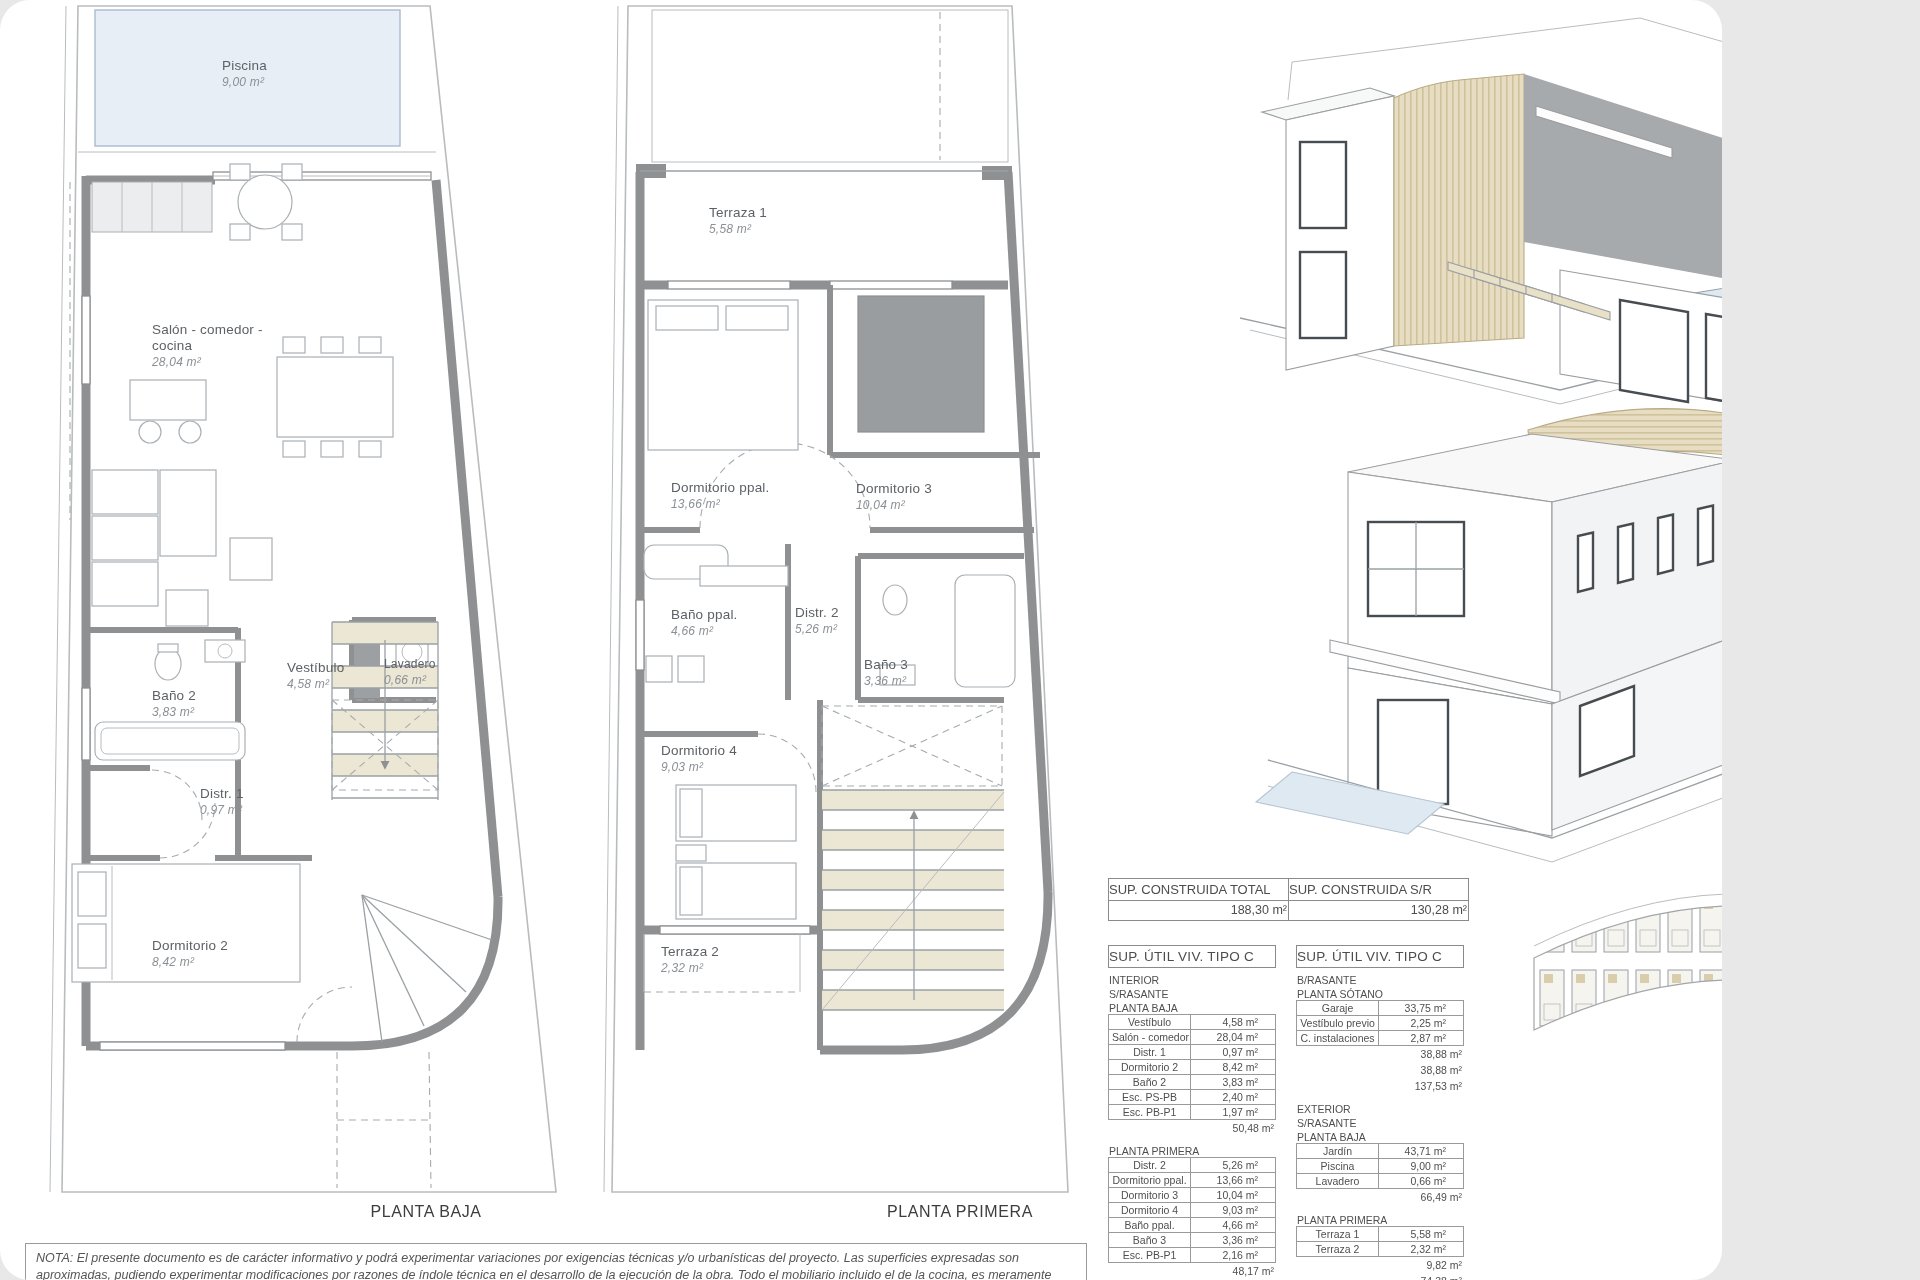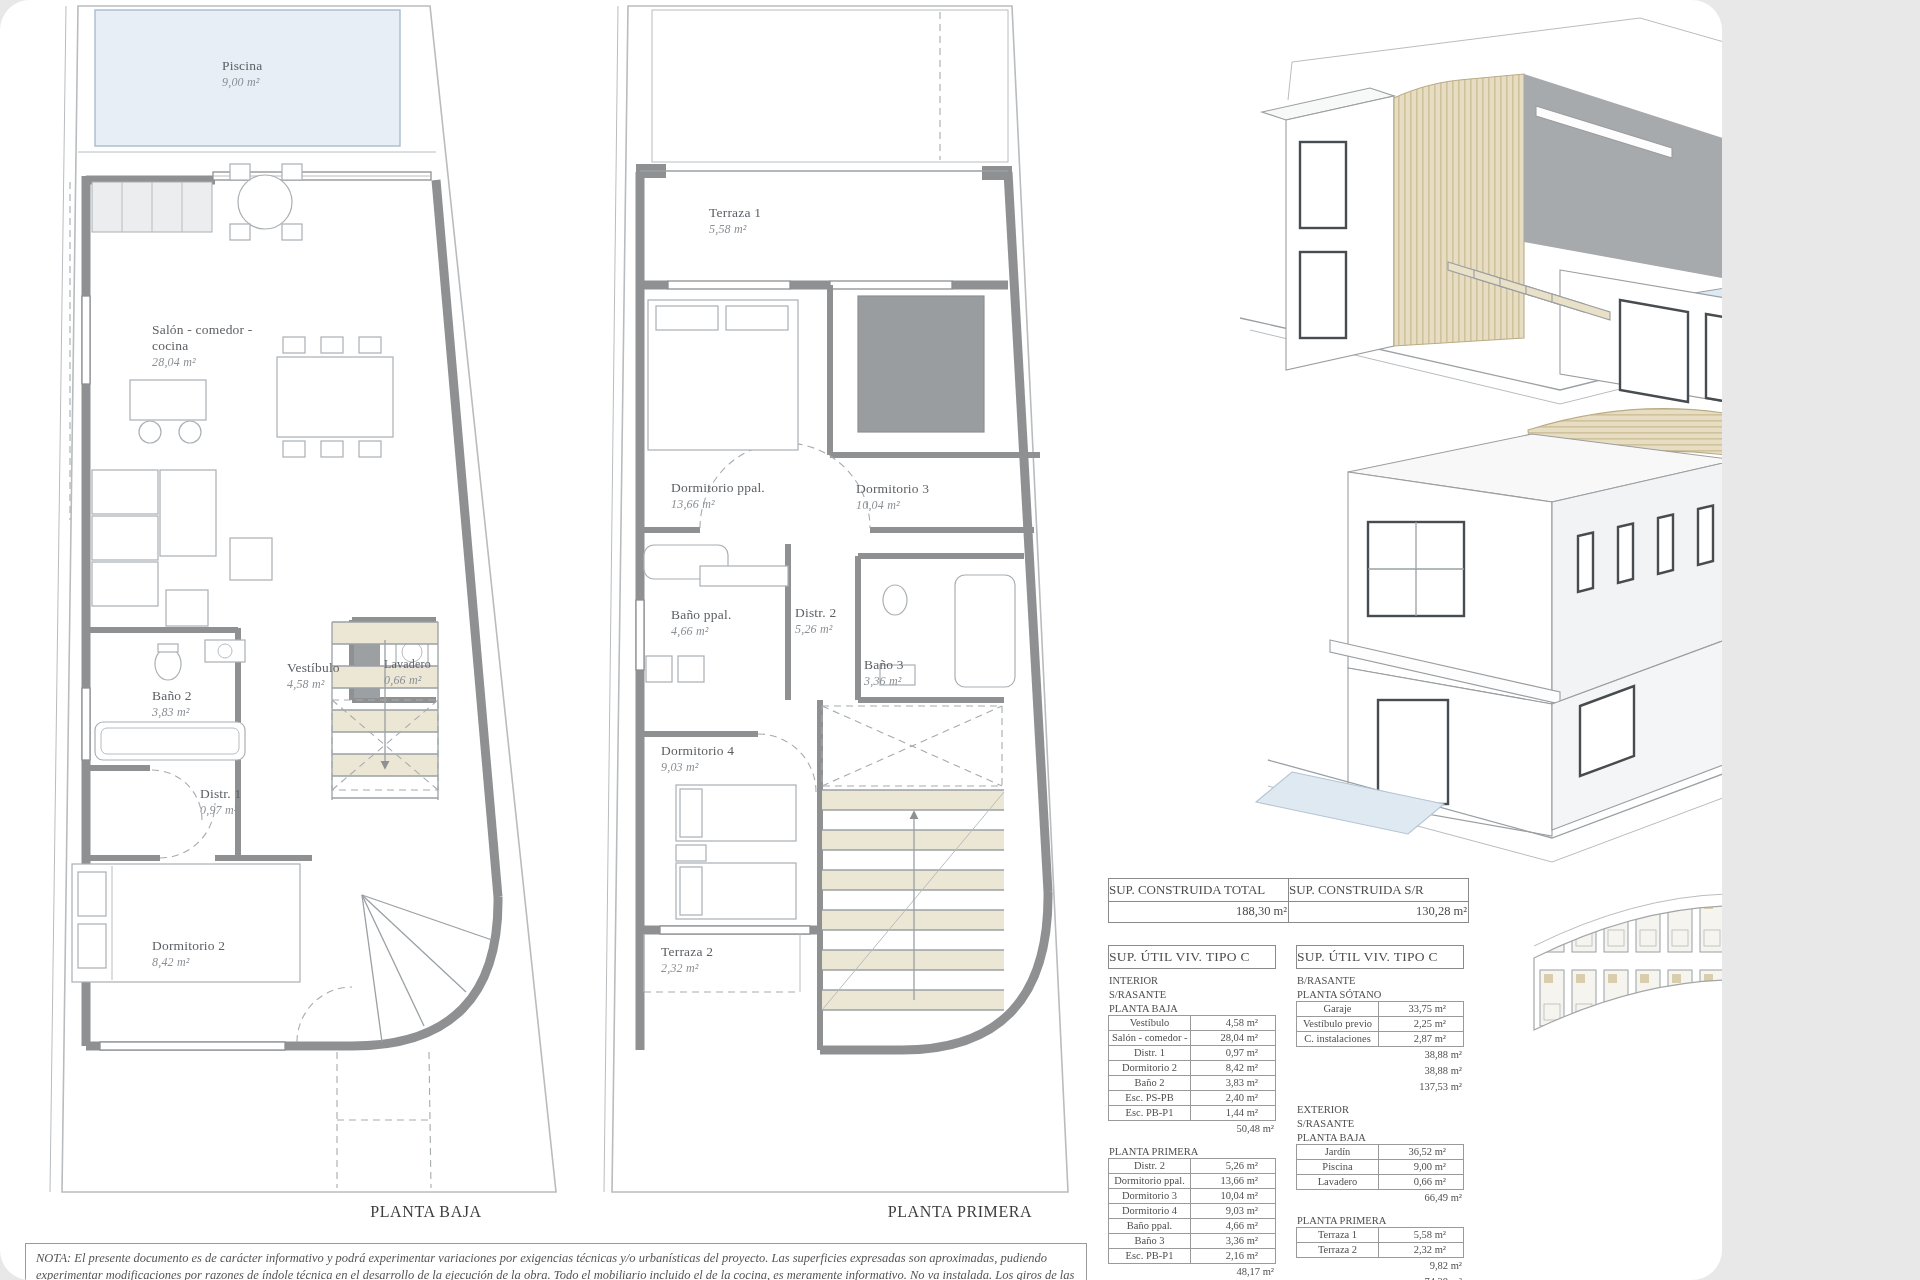--- a/index.html
+++ b/index.html
@@ -1,17 +1,17 @@
 <!DOCTYPE html>
 <html><head>
 <meta charset="utf-8">
 <style>
   html,body{margin:0;padding:0;background:#e8e8e8;}
   .page{position:relative;width:1722px;height:1280px;overflow:hidden;background:#ffffff;
-        font-family:Liberation Serif, serif;color:#555;border-radius:30px;}
+        font-family:Liberation Sans, sans-serif;color:#555;border-radius:30px;}
   svg.draw{position:absolute;left:0;top:0;z-index:1;}
   .overlay{position:absolute;left:0;top:0;width:100%;height:100%;z-index:2;pointer-events:none;}
 
   
   .room-label{position:absolute;color:#5d6165;font-size:13.5px;line-height:16px;letter-spacing:.2px;}
   .room-label .rname{white-space:pre-line;}
   .room-label .area{font-style:italic;font-size:12px;color:#8b9095;}
   .room-label.wide{width:140px;}
 
   .plan-title{position:absolute;width:170px;text-align:center;font-size:16px;color:#3d3d3d;letter-spacing:.6px;}
@@ -445,21 +445,21 @@
       <div class="tbl-row">
         <span class="l">Baño 2</span>
         <span class="v">3,83 m²</span>
       </div>
       <div class="tbl-row">
         <span class="l">Esc. PS-PB</span>
         <span class="v">2,40 m²</span>
       </div>
       <div class="tbl-row">
         <span class="l">Esc. PB-P1</span>
-        <span class="v">1,44 m²</span>
+        <span class="v">1,97 m²</span>
       </div>
       <div class="tbl-sum">50,48 m²</div>
       <div class="tbl-gap"></div>
       <div class="tbl-label">PLANTA PRIMERA</div>
       <div class="tbl-row">
         <span class="l">Distr. 2</span>
         <span class="v">5,26 m²</span>
       </div>
       <div class="tbl-row">
         <span class="l">Dormitorio ppal.</span>
@@ -506,21 +506,21 @@
       </div>
       <div class="tbl-sum">38,88 m²</div>
       <div class="tbl-sum">38,88 m²</div>
       <div class="tbl-sum">137,53 m²</div>
       <div class="tbl-gap"></div>
       <div class="tbl-label">EXTERIOR</div>
       <div class="tbl-label">S/RASANTE</div>
       <div class="tbl-label">PLANTA BAJA</div>
       <div class="tbl-row">
         <span class="l">Jardín</span>
-        <span class="v">36,52 m²</span>
+        <span class="v">43,71 m²</span>
       </div>
       <div class="tbl-row">
         <span class="l">Piscina</span>
         <span class="v">9,00 m²</span>
       </div>
       <div class="tbl-row">
         <span class="l">Lavadero</span>
         <span class="v">0,66 m²</span>
       </div>
       <div class="tbl-sum">66,49 m²</div>

